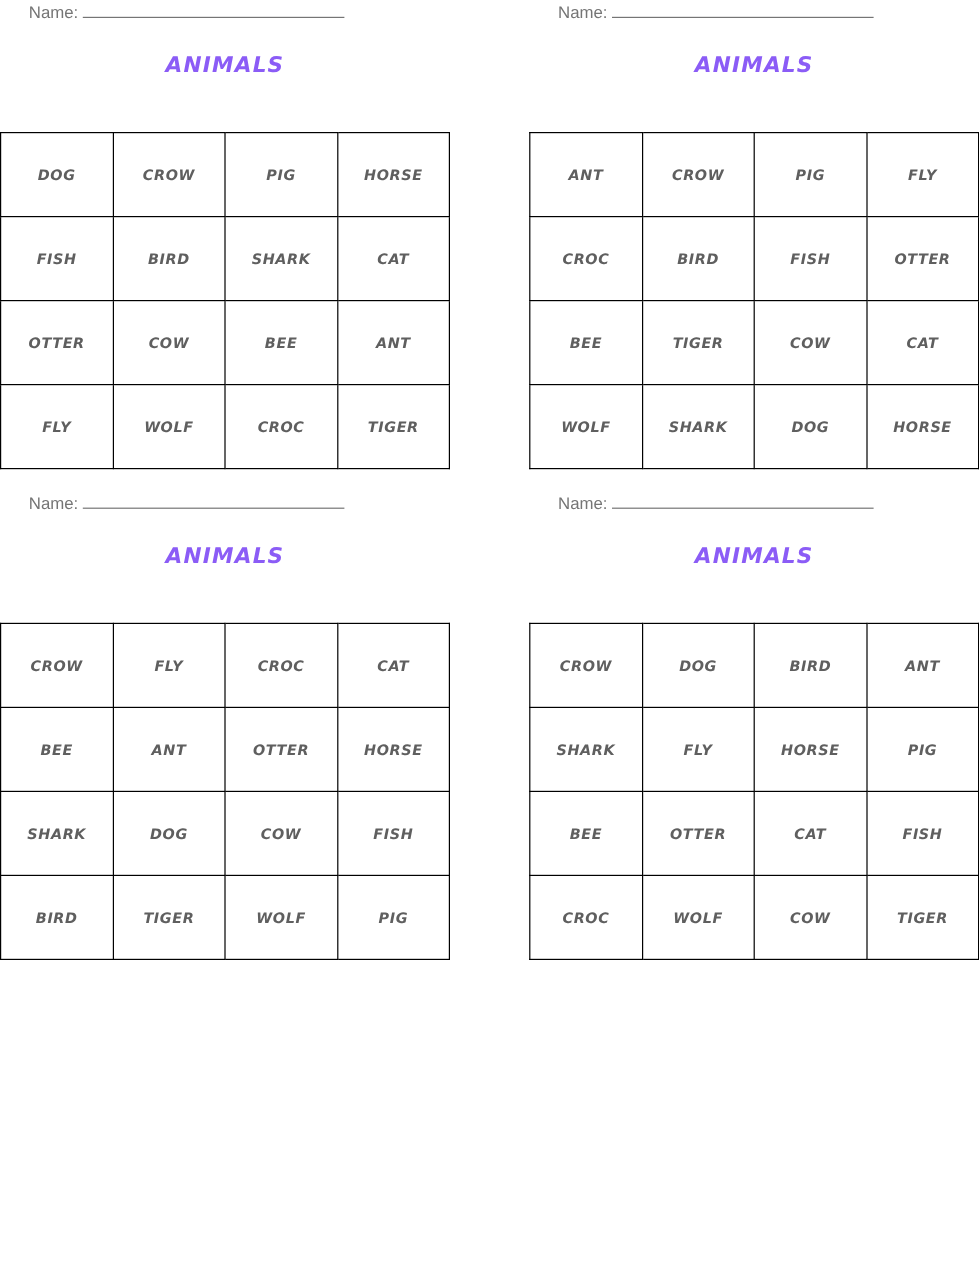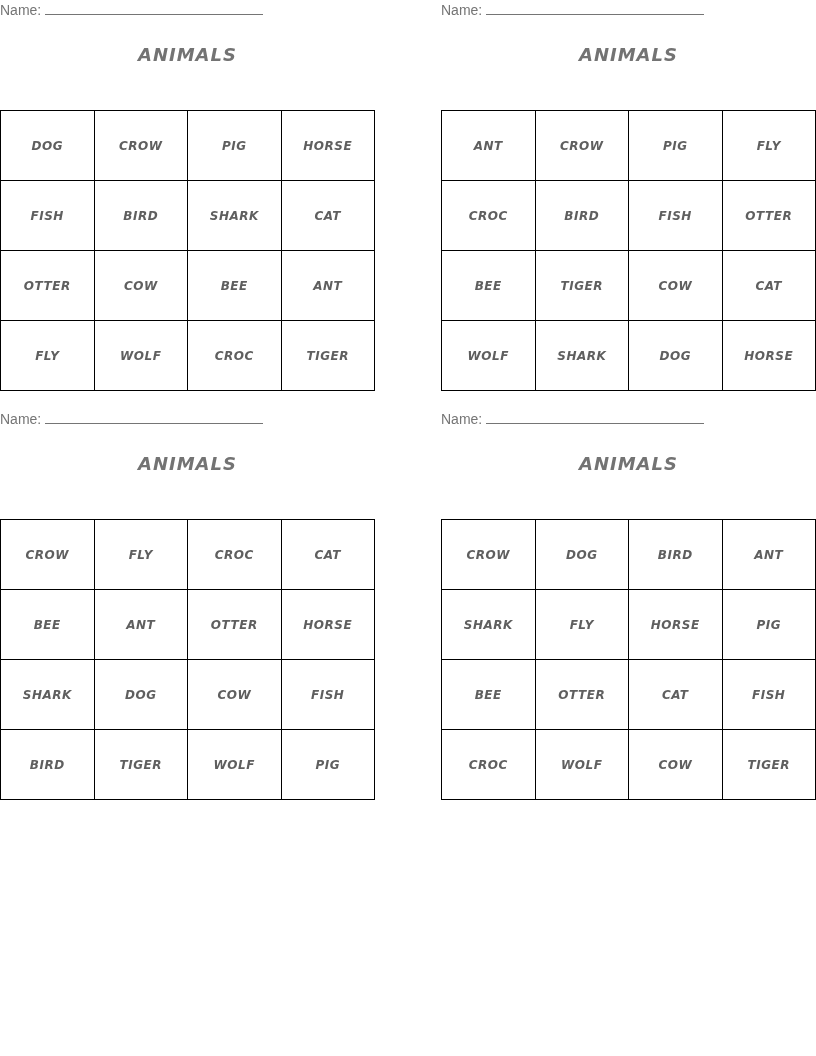--- a/index.html
+++ b/index.html
@@ -1,20 +1,20 @@
 <!DOCTYPE html>
 <html><head>
 <meta charset="utf-8">
 <style>
   html, body { margin: 0; padding: 0; background: #ffffff; }
   body { width: 816px; height: 1056px; position: relative; overflow: hidden; font-family: "Liberation Sans", sans-serif; }
   .card { position: absolute; width: 375px; }
-  .name-line { position: absolute; top: 2px; left: 0; font-size: 14px; color: #757575; white-space: nowrap; font-family: "Liberation Sans", sans-serif; }
+  .name-line { position: absolute; top: 2px; left: 0; font-size: 14px; color: #757575; white-space: nowrap; font-family: "Liberation Sans", sans-serif; padding-left: 24px; }
   .name-line .blank { display: inline-block; width: 218px; border-bottom: 1px solid #757575; height: 12px; margin-left: 4px; vertical-align: baseline; }
-  .title { position: absolute; top: 44px; left: 0; width: 375px; text-align: center; font-family: "DejaVu Sans", sans-serif; font-weight: bold; font-style: italic; font-size: 18px; letter-spacing: 1px; color: #737373; }
+  .title { position: absolute; top: 44px; left: 0; width: 375px; text-align: center; font-family: "DejaVu Sans", sans-serif; font-weight: bold; font-style: italic; font-size: 18px; letter-spacing: 1px; color: #8b5cf6; }
   .grid { position: absolute; top: 82px; left: 0; width: 375px; height: 281px; border-collapse: collapse; table-layout: fixed; margin-top: 28px; }
   .grid td { border: 1.5px solid #000; height: 68px; text-align: center; vertical-align: middle; font-family: "DejaVu Sans", sans-serif; font-weight: bold; font-style: italic; font-size: 12px; color: #5f5f5f; letter-spacing: 0.5px; padding: 0; }
 </style>
 </head>
 <body>
 
 <div class="card" style="left:0; top:0; height:380px;">
   <div class="name-line"><span>Name:</span><span class="blank"></span></div>
   <div class="title">ANIMALS</div>
   <table class="grid">

